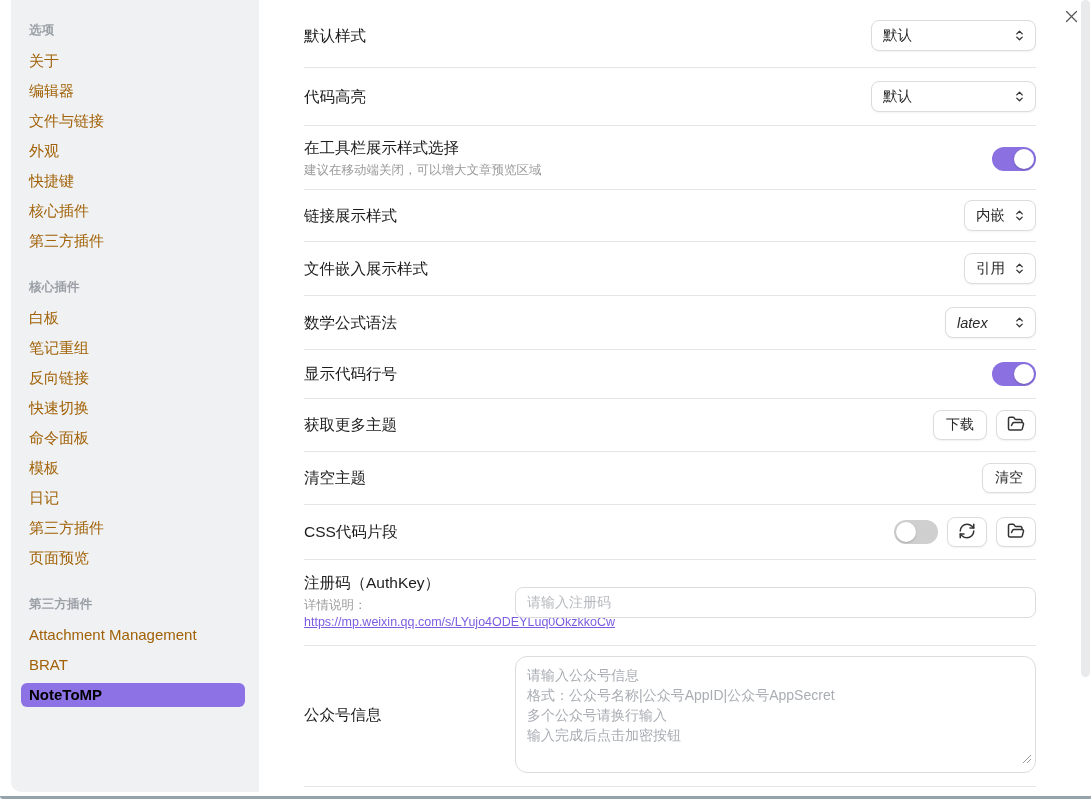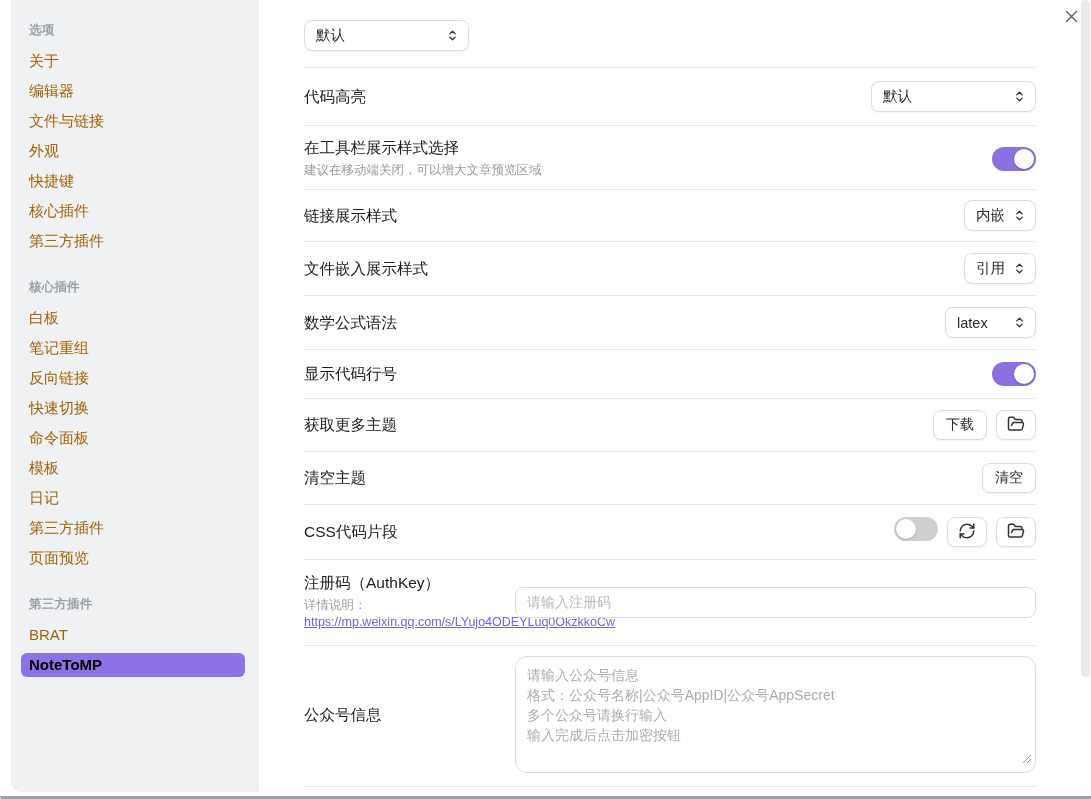--- a/index.html
+++ b/index.html
@@ -47,21 +47,21 @@
   }
 
   .row{
     display:flex;align-items:center;justify-content:space-between;
     border-bottom:1px solid #e6e6e6;gap:20px;
   }
   .row-info{flex:1;min-width:0;}
   .row-label{font-size:15.5px;color:#1c1c1c;line-height:20px;}
   .row-desc{font-size:12.5px;color:#9a9a9a;line-height:17px;margin-top:4px;}
   .row-desc a{color:#7b5ce0;text-decoration:underline;}
-  .row-controls{display:flex;gap:9px;flex-shrink:0;}
+  .row-controls{display:flex;align-items:center;gap:9px;flex-shrink:0;}
 
   
   .r1{padding:20px 0 16px;}
   .r2{padding:13px 0;}
   .r3{padding:12px 0 10px;}
   .r4{padding:10px 0;}
   .r5,.r6{padding:11px 0;}
   .r7{padding:12px 0;}
   .r8,.r9{padding:11px 0;gap:29px;}
   .r10{padding:12px 0;}
@@ -70,21 +70,21 @@
   .footer-row{display:flex;justify-content:flex-end;gap:9px;padding-top:12px;border-bottom:none;}
 
   
   .select{
     display:inline-flex;align-items:center;justify-content:space-between;gap:8px;
     border:1px solid #dcdcdc;border-radius:8px;background:#fff;
     padding:5px 9px 5px 11px;font-size:14.5px;color:#2a2a2a;
     box-shadow:0 1px 2px rgba(0,0,0,.05);cursor:pointer;box-sizing:border-box;height:31px;
   }
   .select.wide{width:165px;}
-  .select.med{width:91px;}
+  .select.med{width:91px;font-style:italic;}
   .select .chev{display:flex;color:#333;}
 
   .toggle{
     width:44px;height:24px;border-radius:12px;position:relative;cursor:pointer;flex-shrink:0;
   }
   .toggle.on{background:#8a70e0;}
   .toggle.off{background:#cfcfcf;}
   .toggle .knob{
     position:absolute;top:2px;width:20px;height:20px;border-radius:50%;
     background:#fff;box-shadow:0 1px 2px rgba(0,0,0,.2);
@@ -142,33 +142,37 @@
     <div class="nav-item">笔记重组</div>
     <div class="nav-item">反向链接</div>
     <div class="nav-item">快速切换</div>
     <div class="nav-item">命令面板</div>
     <div class="nav-item">模板</div>
     <div class="nav-item">日记</div>
     <div class="nav-item">第三方插件</div>
     <div class="nav-item">页面预览</div>
 
     <div class="section-header">第三方插件</div>
+    <div class="nav-item">Attachment Management</div>
     <div class="nav-item">BRAT</div>
     <div class="nav-item selected">NoteToMP</div>
   </div>
 
   <div class="main">
 
     <div class="close-btn">
       <svg width="17" height="17" viewBox="0 0 24 24" fill="none" stroke="#5a5a5a" stroke-width="1.8" stroke-linecap="round">
           <path d="M5 5l14 14M19 5L5 19"></path>
         </svg>
     </div>
 
     <div class="row r1">
+      <div class="row-info">
+          <div class="row-label">默认样式</div>
+        </div>
       <div class="row-controls">
         <div class="select wide">
           <span>默认</span>
           <span class="chev">
               <svg width="13" height="13" viewBox="0 0 24 24" fill="none" stroke="currentColor" stroke-width="2.4" stroke-linecap="round" stroke-linejoin="round">
                 <path d="m7 15 5 5 5-5"></path>
                 <path d="m7 9 5-5 5 5"></path>
               </svg>
             </span>
         </div>

